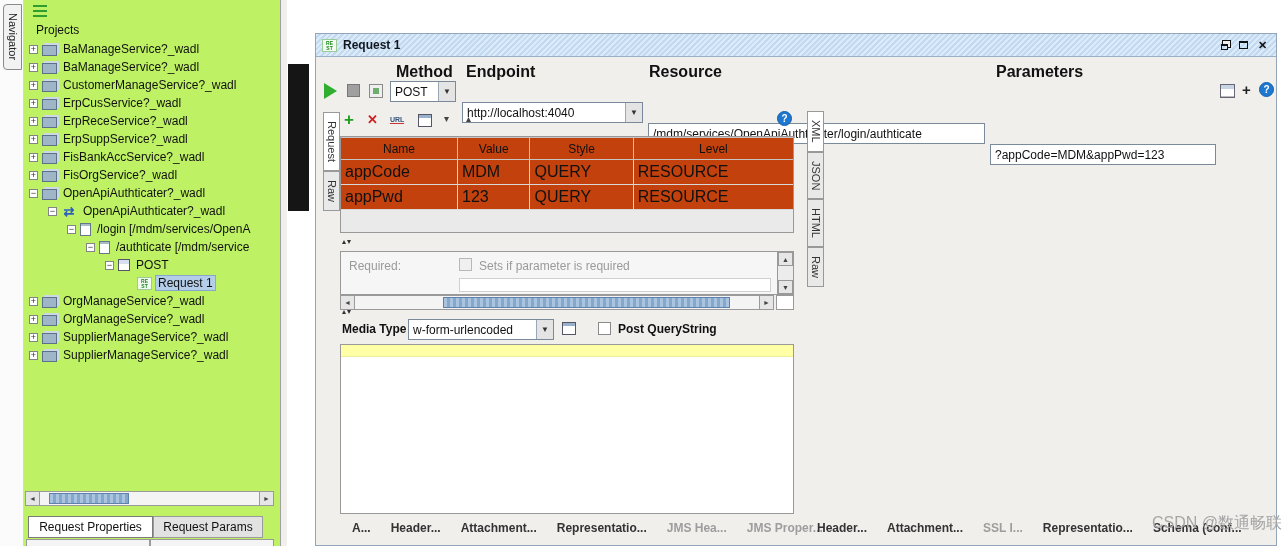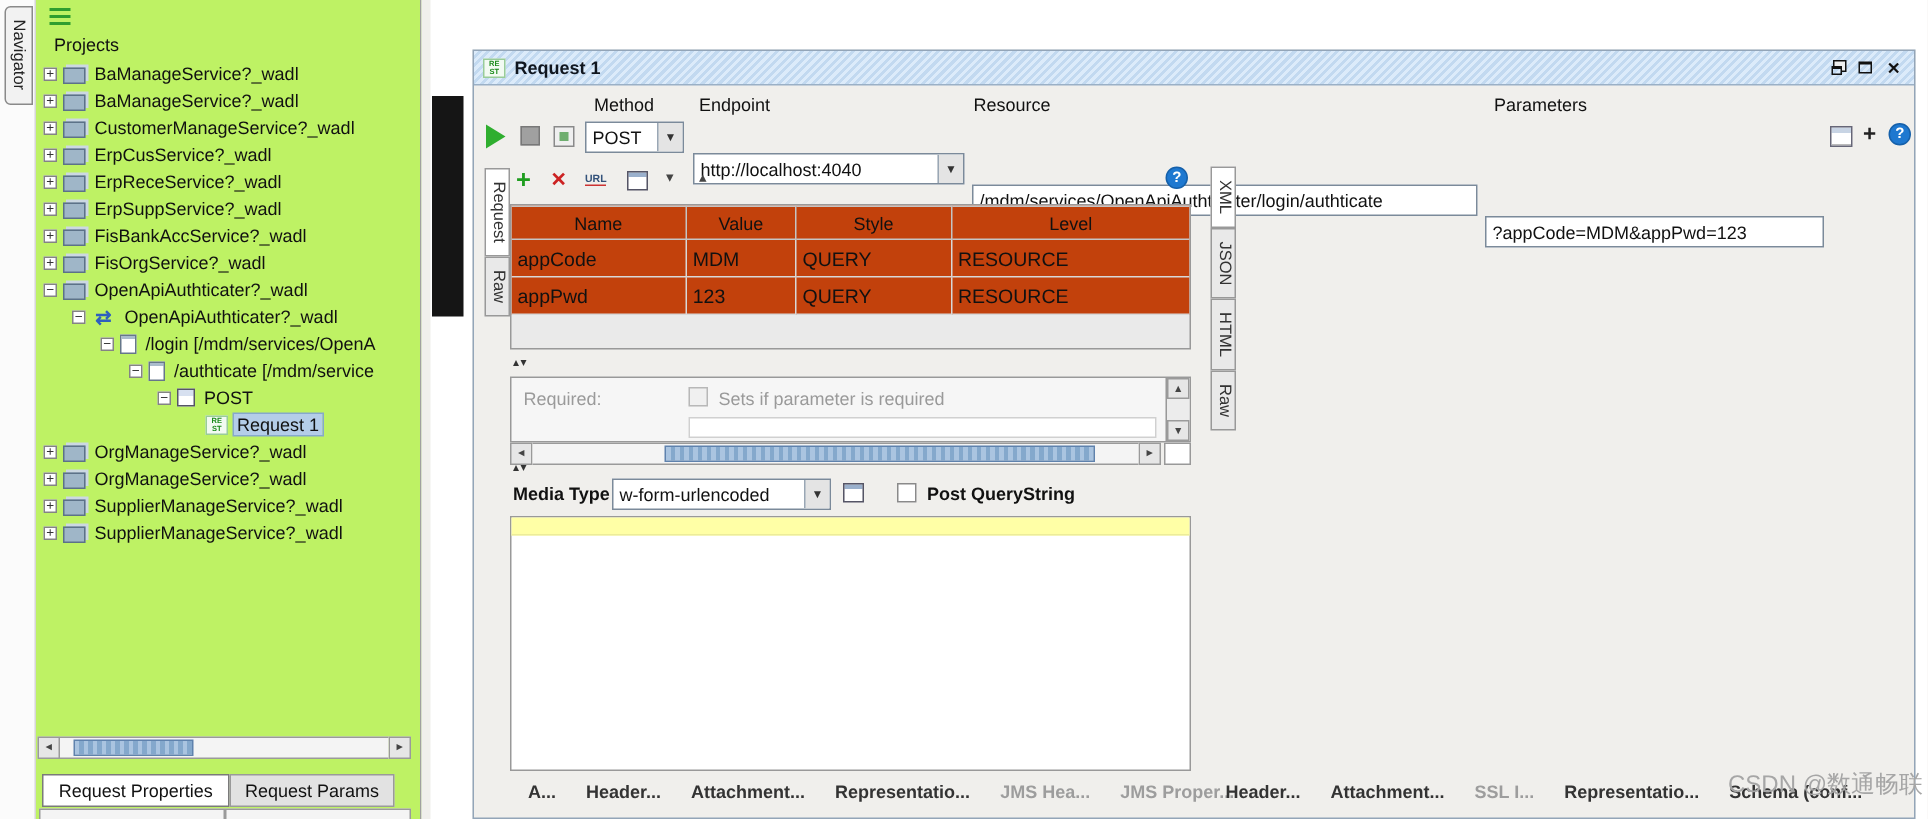--- a/index.html
+++ b/index.html
@@ -53,21 +53,21 @@
   .wc-restore i{display:block;width:7px;height:6px;border:1px solid #111;border-top:2px solid #111;box-shadow:2px -3px 0 0 #eee,2px -3px 0 1px #111;margin-top:3px}
   .wc-close{font-size:11px;font-weight:bold;color:#111}
 
   
   #req-frame{left:315px;top:33px;width:962px;height:513px;border:1px solid #93a5b8;background:#f0efec}
   #rf-header{height:23px;background:repeating-linear-gradient(135deg,#dcebfa 0 2px,#c2d9f0 2px 4px);border-bottom:1px solid #9ab0c6;display:flex;align-items:center;padding:0 6px}
   #rf-header .title{font-weight:bold;font-size:12px;margin-left:6px;color:#10161f}
   #rf-header .winbtns{margin-left:auto;display:flex;gap:4px}
 
   #rf-toolbar{position:absolute;left:0;top:24px;width:100%;height:50px}
-  .tl{position:absolute;top:5px;font-weight:normal;font-size:12px;color:#111}
+  .tl{position:absolute;top:5px;font-weight:bold;font-size:16px;color:#111}
   .ctl{position:absolute;top:23px;height:21px}
   .play{width:0;height:0;border-left:13px solid #2fae2f;border-top:8px solid transparent;border-bottom:8px solid transparent}
   .stop{width:13px;height:13px;background:#a0a0a0;border:1px solid #787878}
   .mini-ic{width:14px;height:14px;border:1px solid #8a8a8a;background:#efefef;position:relative}
   .mini-ic::after{content:"";position:absolute;left:3px;top:3px;width:6px;height:6px;background:#6fae6f}
   .select,.tfield{border:1px solid #7b8a9a;background:#fff;display:flex;align-items:center;font-size:12px;padding-left:4px;white-space:nowrap;overflow:hidden;position:relative;height:21px}
   .select .arrow{position:absolute;right:0;top:0;bottom:0;width:17px;background:#e4e4e4;border-left:1px solid #9aa7b5;display:flex;align-items:center;justify-content:center;font-size:8px;color:#333}
   .grid-ic{width:15px;height:14px;border:1px solid #667;background:linear-gradient(#c8d4e4 0 4px,#fff 4px),#fff;box-shadow:inset 0 -1px 0 #bbb}
   .plus-ic{font-size:15px;font-weight:bold;color:#222;line-height:14px}
   .help{width:15px;height:15px;border-radius:50%;background:#1e78d0;color:#fff;font-weight:bold;font-size:10px;display:flex;align-items:center;justify-content:center;border:1px solid #1560aa}
@@ -86,21 +86,21 @@
   .pt{position:absolute;top:0}
   .green-plus{font-size:17px;font-weight:bold;color:#1f9d1f;line-height:18px}
   .red-x{font-size:13px;font-weight:bold;color:#cc2222;line-height:18px}
   .url-ic{font-size:7px;font-weight:bold;color:#33527a;border-bottom:1px solid #c33;padding-top:5px}
   .win-ic{width:14px;height:13px;border:1px solid #556;background:linear-gradient(#9ab0cc 0 3px,#fff 3px)}
   .chev{font-size:10px;color:#444;line-height:16px}
 
   #params-box{position:absolute;left:0;top:27px;width:454px;height:97px;border:1px solid #999;background:#eaeaea;overflow:hidden}
   #params-box table{width:100%;border-collapse:collapse;background:#c2410c}
   #params-box th{height:22px;font-weight:normal;font-size:12px;border:1px solid #c4c4c4;text-align:center}
-  #params-box td{height:25px;font-size:13px;border:1px solid #d8d8d8;padding-left:4px}
+  #params-box td{height:25px;font-size:16px;border:1px solid #d8d8d8;padding-left:4px}
   #params-box th:first-child,#params-box td:first-child{border-left:none}
   #params-box th:last-child,#params-box td:last-child{border-right:none}
 
   .mini-arrows{position:absolute;font-size:8px;color:#333;letter-spacing:1px}
   #required-box{position:absolute;left:0;top:142px;width:454px;height:44px;border:1px solid #999;background:#f6f6f6}
   #required-box .gray{color:#9a9a9a;font-size:12px}
   .cb{width:13px;height:13px;border:1px solid #8a8a8a;background:#fff;display:inline-block}
   .cb.gray{border-color:#b8b8b8;background:#f0f0f0}
   #req-vscroll{position:absolute;right:0;top:0;bottom:0;width:16px;border-left:1px solid #999;background:#ececec;display:flex;flex-direction:column;justify-content:space-between}
   #req-vscroll .sb-btn{width:100%;height:14px}

